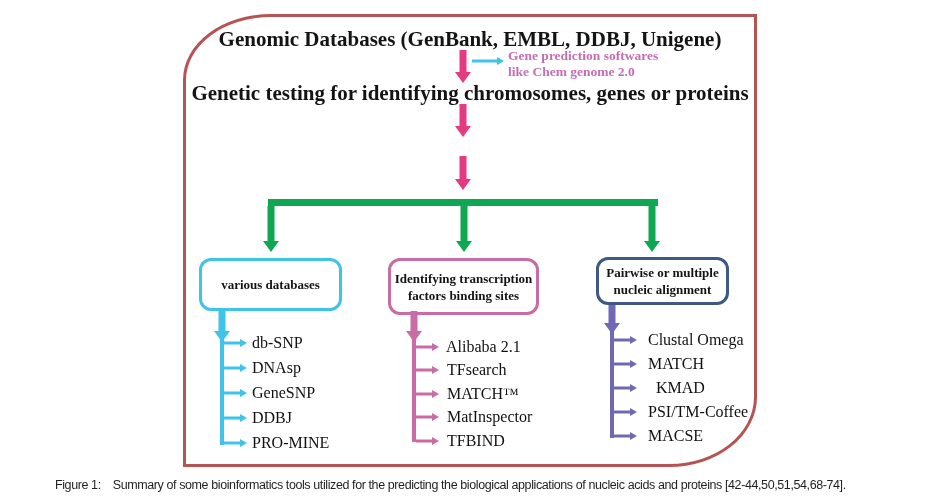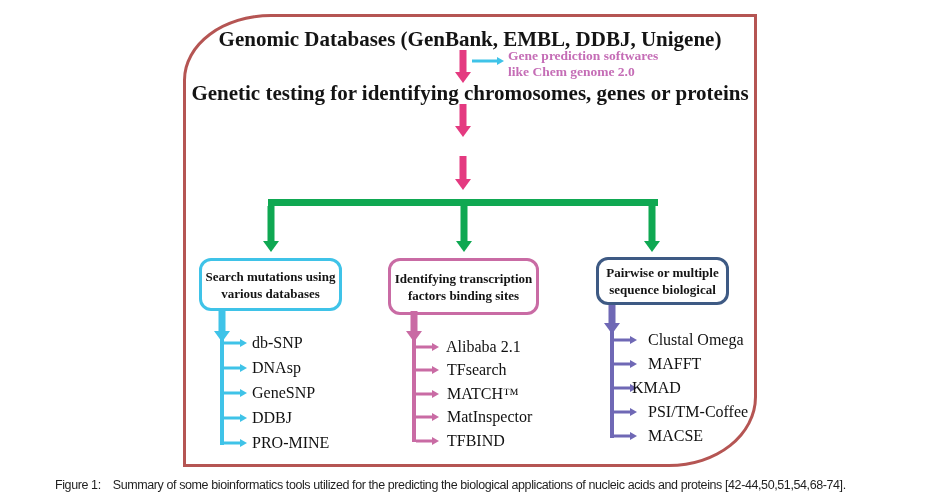--- a/index.html
+++ b/index.html
@@ -82,32 +82,31 @@
 
 
   <div class="arrow-v c-pink" style="left:455px;top:156px;height:34px;"></div>
 
   <div class="bar" style="left:268px;top:199px;width:390px;height:7px;"></div>
   <div class="arrow-v c-green" style="left:263px;top:206px;height:46px;"></div>
   <div class="arrow-v c-green" style="left:456px;top:206px;height:46px;"></div>
   <div class="arrow-v c-green" style="left:644px;top:206px;height:46px;"></div>
 
   <div class="branch-box bb1" style="left:199px;top:258px;width:143px;height:53px;">
-    <div class="boxtitle">Search mutations using</div>
     <div class="boxtitle">various databases</div>
   </div>
 
   <div class="branch-box bb2" style="left:388px;top:258px;width:151px;height:57px;">
     <div class="boxtitle">Identifying transcription</div>
     <div class="boxtitle">factors binding sites</div>
   </div>
 
   <div class="branch-box bb3" style="left:596px;top:257px;width:133px;height:48px;">
     <div class="boxtitle">Pairwise or multiple</div>
-    <div class="boxtitle">sequence biological</div>
+    <div class="boxtitle">nucleic alignment</div>
   </div>
 
   <div class="arrow-v c-cyan" style="left:214px;top:311px;height:31px;"></div>
   <div class="trunk c-cyan" style="left:220px;top:311px;height:134px;"></div>
   <div class="arrow-h c-cyan" style="left:224px;top:337px;width:23px;"></div>
   <div class="arrow-h c-cyan" style="left:224px;top:362px;width:23px;"></div>
   <div class="arrow-h c-cyan" style="left:224px;top:387px;width:23px;"></div>
   <div class="arrow-h c-cyan" style="left:224px;top:412px;width:23px;"></div>
   <div class="arrow-h c-cyan" style="left:224px;top:437px;width:23px;"></div>
   <div class="tool" style="left:252px;top:334px;">db-SNP</div>
@@ -130,22 +129,22 @@
   <div class="tool" style="left:447px;top:432px;">TFBIND</div>
 
   <div class="arrow-v c-violet" style="left:604px;top:305px;height:29px;"></div>
   <div class="trunk c-violet" style="left:610px;top:305px;height:133px;"></div>
   <div class="arrow-h c-violet" style="left:614px;top:334px;width:23px;"></div>
   <div class="arrow-h c-violet" style="left:614px;top:358px;width:23px;"></div>
   <div class="arrow-h c-violet" style="left:614px;top:382px;width:23px;"></div>
   <div class="arrow-h c-violet" style="left:614px;top:406px;width:23px;"></div>
   <div class="arrow-h c-violet" style="left:614px;top:430px;width:23px;"></div>
   <div class="tool" style="left:648px;top:331px;">Clustal Omega</div>
-  <div class="tool" style="left:648px;top:355px;">MAFFT</div>
-  <div class="tool" style="left:632px;top:379px;text-align:center;">KMAD</div>
+  <div class="tool" style="left:648px;top:355px;">MATCH</div>
+  <div class="tool" style="left:656px;top:379px;text-align:center;">KMAD</div>
   <div class="tool" style="left:648px;top:403px;">PSI/TM-Coffee</div>
   <div class="tool" style="left:648px;top:427px;">MACSE</div>
 
   <div class="caption">
     <span class="lbl">Figure 1:</span><span>Summary of some bioinformatics tools utilized for the predicting the biological applications of nucleic acids and proteins [42-44,50,51,54,68-74].</span>
   </div>
 
 </div>
 
 </body></html>

